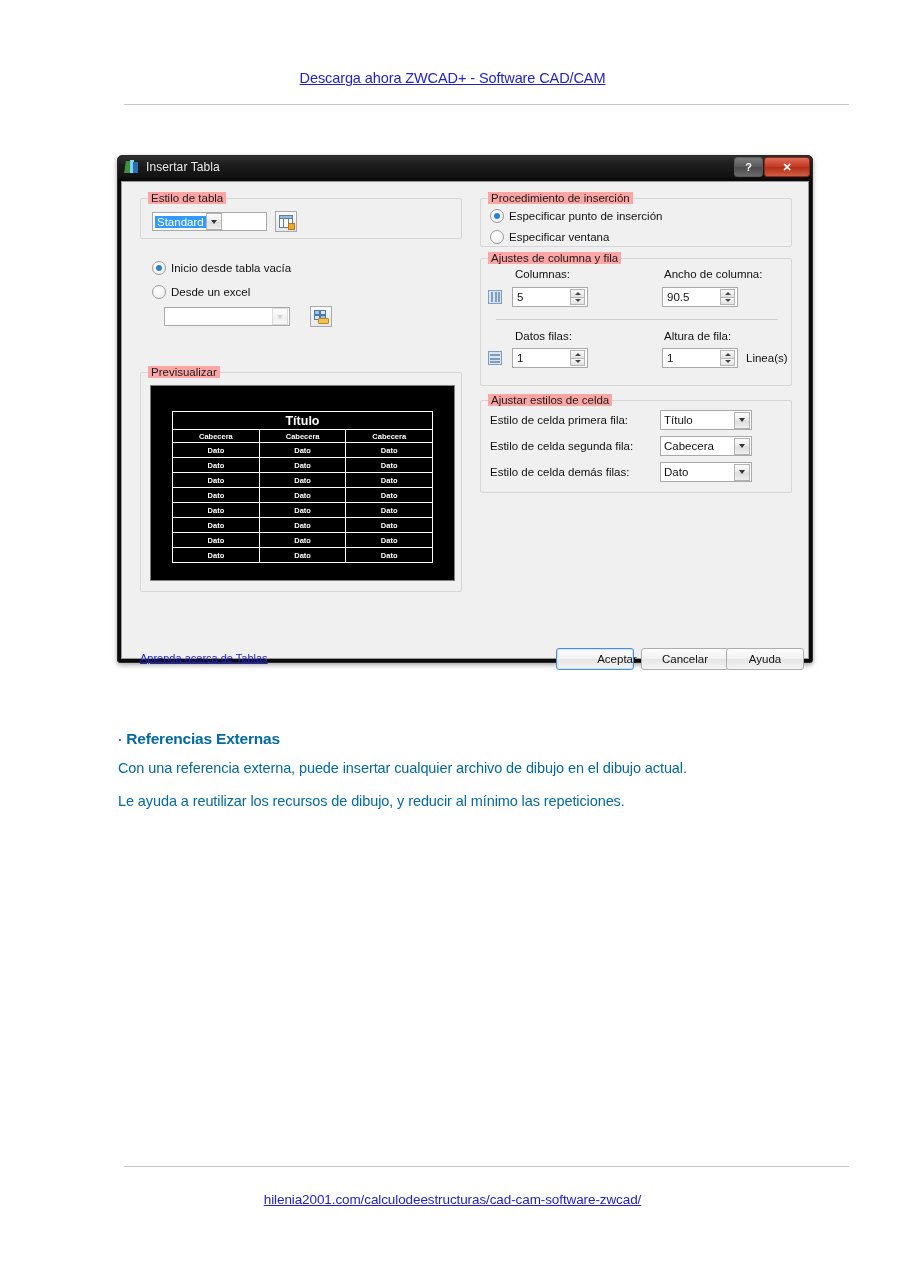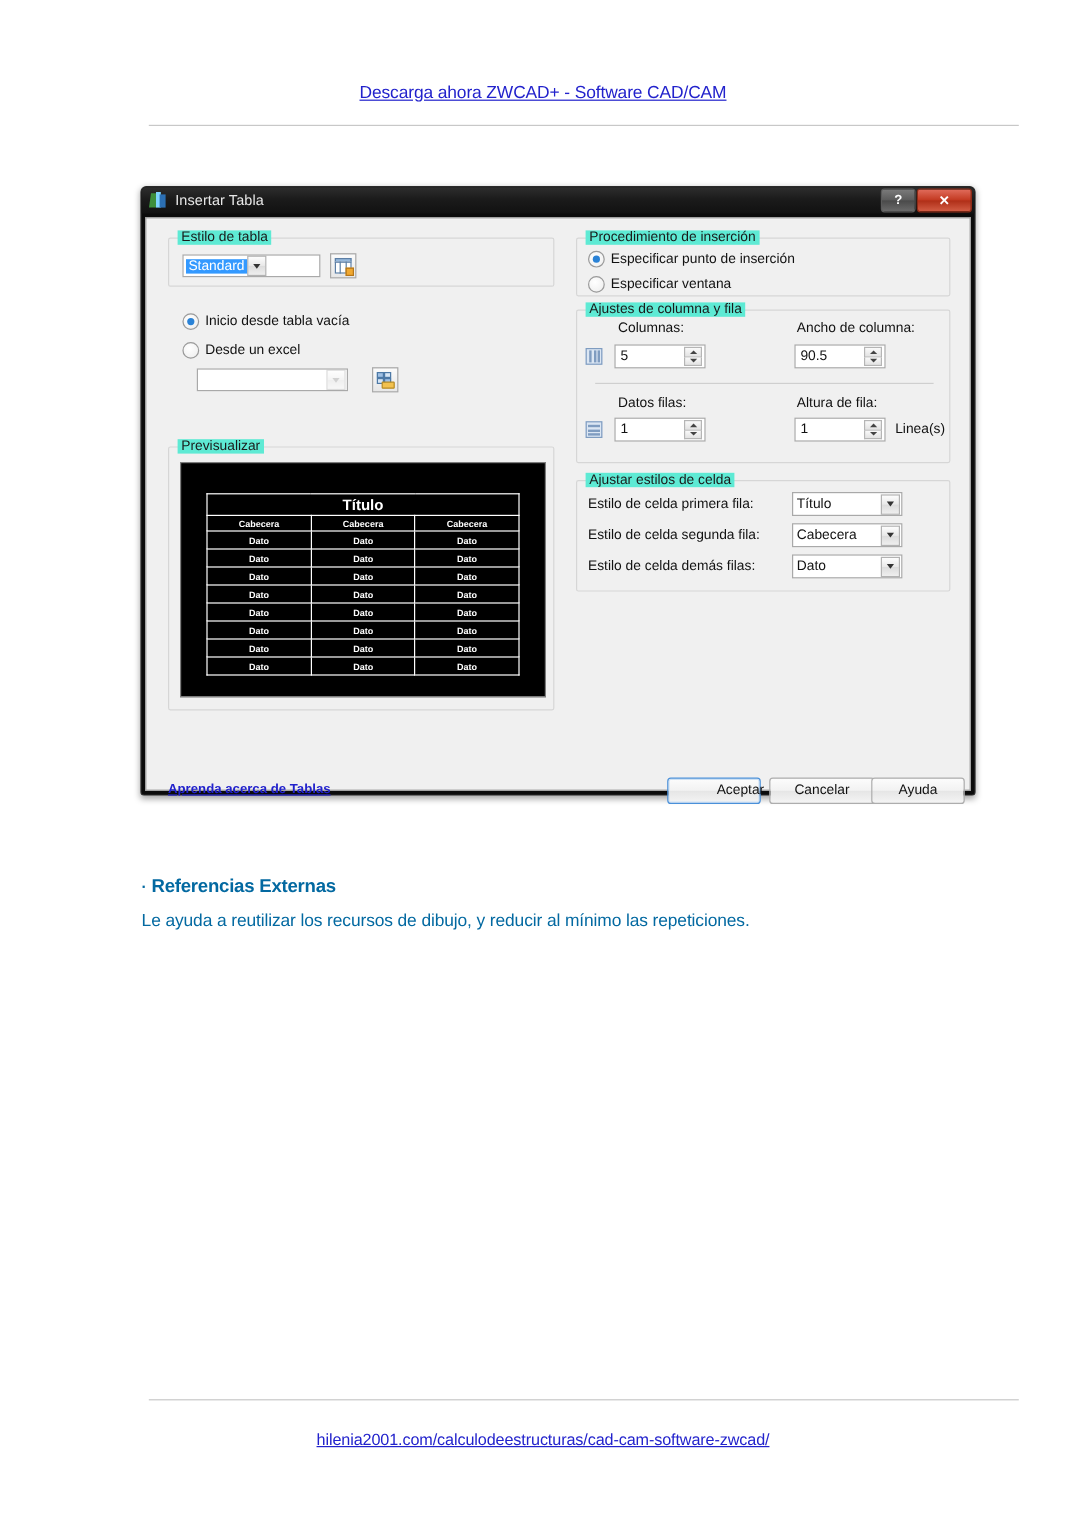--- a/index.html
+++ b/index.html
@@ -130,21 +130,21 @@
   
   .group {
     position: absolute;
     border: 1px solid #d6d6d6;
     border-radius: 2px;
     box-sizing: border-box;
   }
   .group > .legend {
     position: absolute;
     top: -7px; left: 7px;
-    background: #5eead4;
+    background: #fca5a5;
     padding: 0 3px;
     font-size: 11.5px;
     color: #1a1a1a;
     white-space: nowrap;
   }
 
   
   .combo {
     position: absolute;
     background: #fff;
@@ -291,21 +291,20 @@
   }
   .prev-table td.title { font-size: 12.5px; height: 17px; font-weight: bold; }
   .prev-table td.head { font-size: 7.5px; height: 12px; }
   .prev-table td.data { font-size: 7.5px; height: 14px; }
 
   
   .dlg-link {
     position: absolute;
     font-size: 11px; color: #2222cc;
     text-decoration: underline;
-    font-weight: bold;
   }
   .btn {
     position: absolute;
     height: 22px;
     background: linear-gradient(to bottom, #fcfcfc 0%, #f2f2f2 48%, #e6e6e6 52%, #f4f4f4 100%);
     border: 1px solid #adadad;
     border-radius: 3px;
     font-size: 11.5px; color: #111;
     display: flex; align-items: center; justify-content: center;
     box-sizing: border-box;
@@ -550,17 +549,18 @@
     <div class="btn" style="left:604px; top:466px; width:78px;">Ayuda</div>
 
   </div>
 </div>
 
 <div class="prose">
   <h2>
     <span class="bullet">·</span>
     <span>Referencias Externas</span>
   </h2>
+  <p>Con una referencia externa, puede insertar cualquier archivo de dibujo en el dibujo actual.</p>
   <p>Le ayuda a reutilizar los recursos de dibujo, y reducir al mínimo las repeticiones.</p>
 </div>
 
 <div class="footer-rule"></div>
 <a class="page-footer-link" href="#">hilenia2001.com/calculodeestructuras/cad-cam-software-zwcad/</a>
 
 </body></html>

